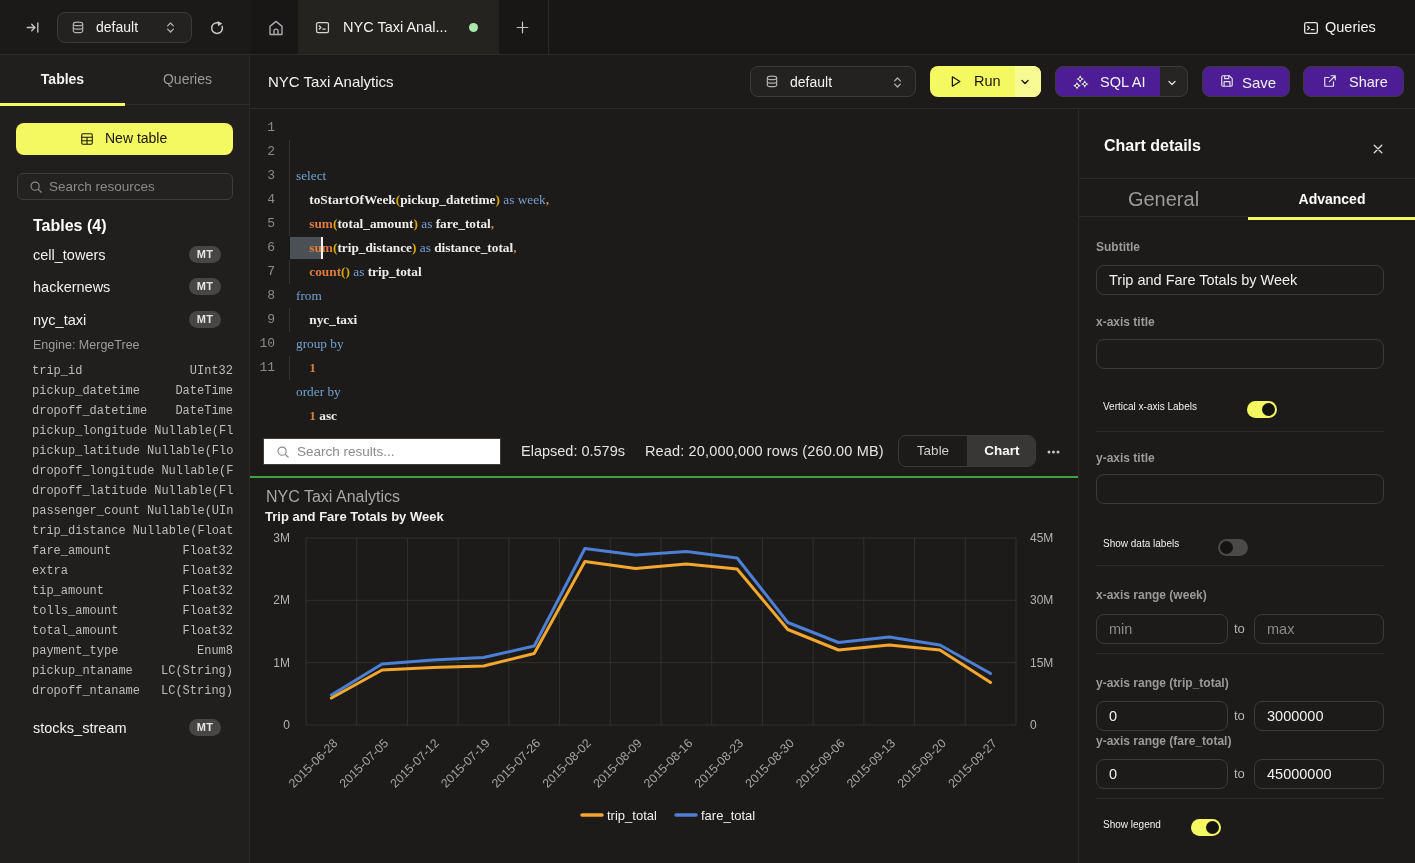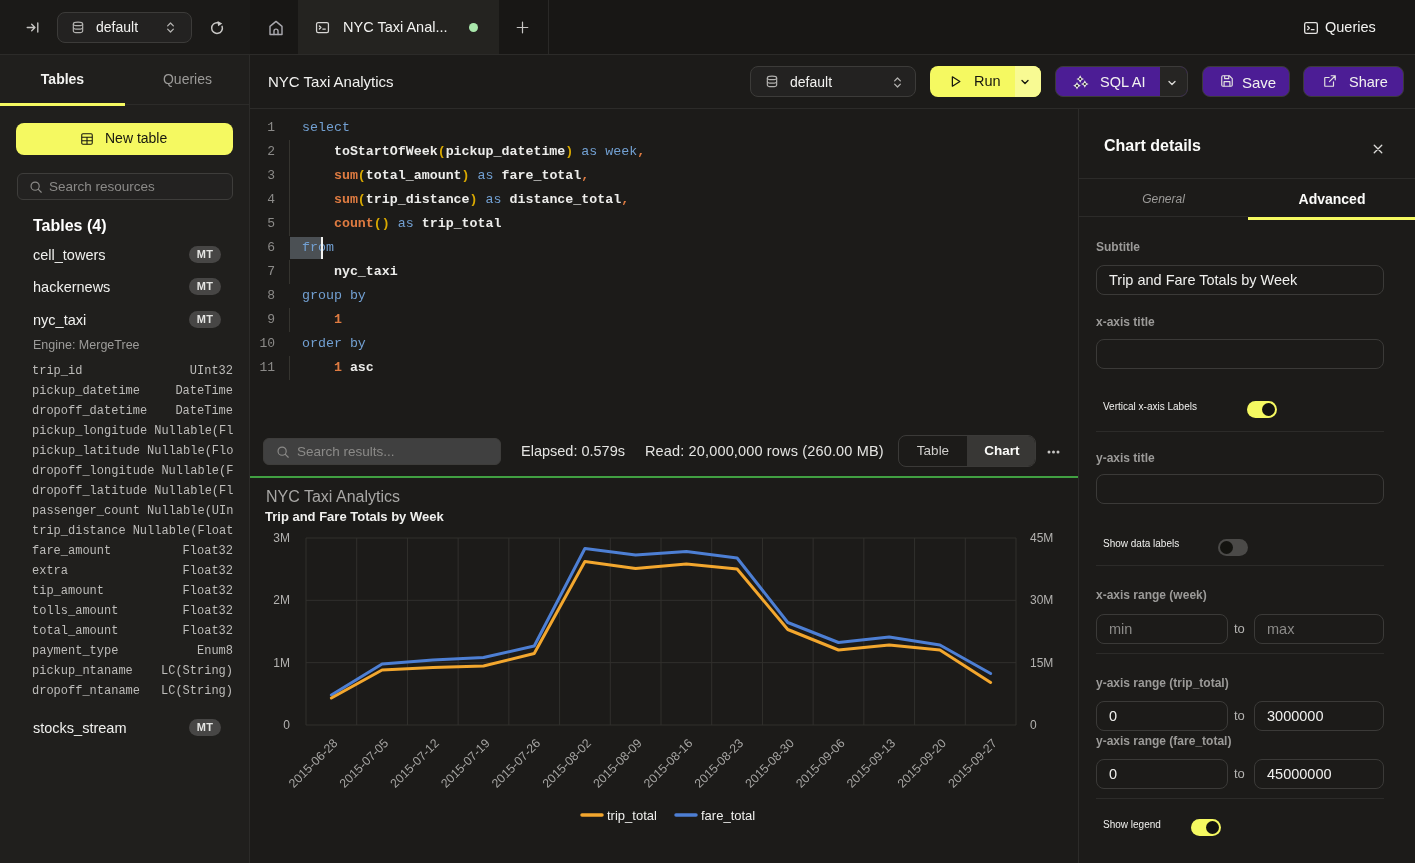--- a/index.html
+++ b/index.html
@@ -26,21 +26,21 @@
 .col { position:absolute; left:32px; width:201px; height:20px; font-size:12px; color:#bdbcba; overflow:hidden; display:flex; justify-content:space-between; white-space:pre;text-align:right; }
 .col span:last-child { flex-shrink:0; margin-left:7px; }
 
 
 #mainheader { position:absolute; left:250px; top:55px; width:1165px; height:54px; background:#1c1b19; border-bottom:1px solid #2c2b29; }
 .hbtn { position:absolute; top:11px; height:31px; border:1px solid #3c3b39; border-radius:8px; background:#4c1d95; }
 
 
 #editor { position:absolute; left:250px; top:109px; width:828px; height:324px; background:#1c1b19; }
 .ln { position:absolute; width:30px; text-align:right; font-family:"Liberation Mono",monospace; font-size:13px; color:#8b8a88; line-height:24px; }
-.cl { position:absolute; left:52px; font-family:Liberation Mono, monospace; font-size:13.3px; line-height:24px; font-weight:bold; white-space:pre; }
+.cl { position:absolute; left:46px; font-family:Liberation Serif, serif; font-size:13.3px; line-height:24px; font-weight:bold; white-space:pre;margin-top:48px; }
 .kw { color:#72a0d2; font-weight:normal; }
 .fn { color:#de7b41; }
 .pr { color:#d9a900; }
 .nm { color:#de7b41; }
 .wh { color:#ececea; }
 .guide { position:absolute; left:289px; width:1px; background:#35342f; }
 
 
 #rtoolbar { position:absolute; left:250px; top:433px; width:828px; height:42px; background:#1c1b19; }
 #greenline { position:absolute; left:250px; top:476px; width:828px; height:3px; background:#41a042; }
@@ -238,21 +238,21 @@
     <div class="ln" style="top:247px;left:-5px;width:30px;">11</div>
     <div class="cl" style="top:247px"><span class="nm">    1</span><span class="wh"> asc</span></div>
     <div style="position:absolute;left:71px;top:128px;width:1.5px;height:22px;background:#f2f2f0;"></div>
     <div class="guide" style="top:31px;height:96px;left:39px;"></div>
     <div class="guide" style="top:151px;height:24px;left:39px;"></div>
     <div class="guide" style="top:199px;height:24px;left:39px;"></div>
     <div class="guide" style="top:247px;height:24px;left:39px;"></div>
   </div>
 
 <div id="rtoolbar">
-  <div class="abs" style="left:13px;top:5px;width:238px;height:27px;border:1px solid #3e3d3b;border-radius:6px;background:#404040;">
+  <div class="abs" style="left:13px;top:5px;width:238px;height:27px;border:1px solid #3e3d3b;border-radius:0;background:#ffffff;">
     <svg class="abs" style="left:12px;top:6px" width="14" height="14" viewBox="0 0 24 24" fill="none" stroke="#8b8a88" stroke-width="2" stroke-linecap="round">
         <circle cx="10.5" cy="10.5" r="7"></circle>
         <path d="M16 16l5 5"></path>
       </svg>
     <div class="abs" style="left:33px;top:5px;font-size:13.5px;color:#8b8a88;">Search results...</div>
   </div>
   <div class="abs" style="left:271px;top:10px;font-size:14.5px;color:#e4e4e2;">Elapsed: 0.579s</div>
   <div class="abs" style="left:395px;top:10px;font-size:14.5px;letter-spacing:0.15px;color:#e4e4e2;">Read: 20,000,000 rows (260.00 MB)</div>
   <div class="abs" style="left:648px;top:2px;width:138px;height:32px;border:1px solid #3b3a38;border-radius:8px;overflow:hidden;">
     <div class="abs" style="left:68px;top:0;width:70px;height:32px;background:#383735;"></div>
@@ -320,21 +320,21 @@
       <text x="451" y="342" font-size="13px" fill="#f0f0ee" font-family="Liberation Sans">fare_total</text>
     </svg>
 </div>
 
 <div id="rpanel">
   <div class="abs" style="left:25px;top:28px;font-size:16px;font-weight:bold;color:#fbfbf9;">Chart details</div>
   <svg class="abs" style="left:293px;top:34px" width="12" height="12" viewBox="0 0 16 16" fill="none" stroke="#dcdbd9" stroke-width="1.8" stroke-linecap="round">
       <path d="M3 3 L13 13 M13 3 L3 13"></path>
     </svg>
   <div class="abs" style="left:0;top:69px;width:337px;height:1px;background:#2c2b29;"></div>
-  <div class="abs" style="left:0;top:68px;width:169px;height:45px;text-align:center;line-height:45px;font-size:12px;color:#9b9a98;font-style:italic;">General</div>
+  <div class="abs" style="left:0;top:68px;width:169px;height:45px;text-align:center;line-height:45px;font-size:20px;color:#9b9a98;">General</div>
   <div class="abs" style="left:169px;top:68px;width:168px;height:45px;text-align:center;line-height:45px;font-size:14px;font-weight:bold;color:#fbfbf9;">Advanced</div>
   <div class="abs" style="left:0;top:107px;width:169px;height:1px;background:#2c2b29;"></div>
   <div class="abs" style="left:169px;top:108px;width:168px;height:3px;background:#f5f961;"></div>
 
   <div class="plabel" style="top:131px;">Subtitle</div>
   <div class="pinput" style="top:156px;">Trip and Fare Totals by Week</div>
   <div class="plabel" style="top:206px;">x-axis title</div>
   <div class="pinput" style="top:230px;"></div>
 
   <div class="prow" style="top:292px;">Vertical x-axis Labels</div>

